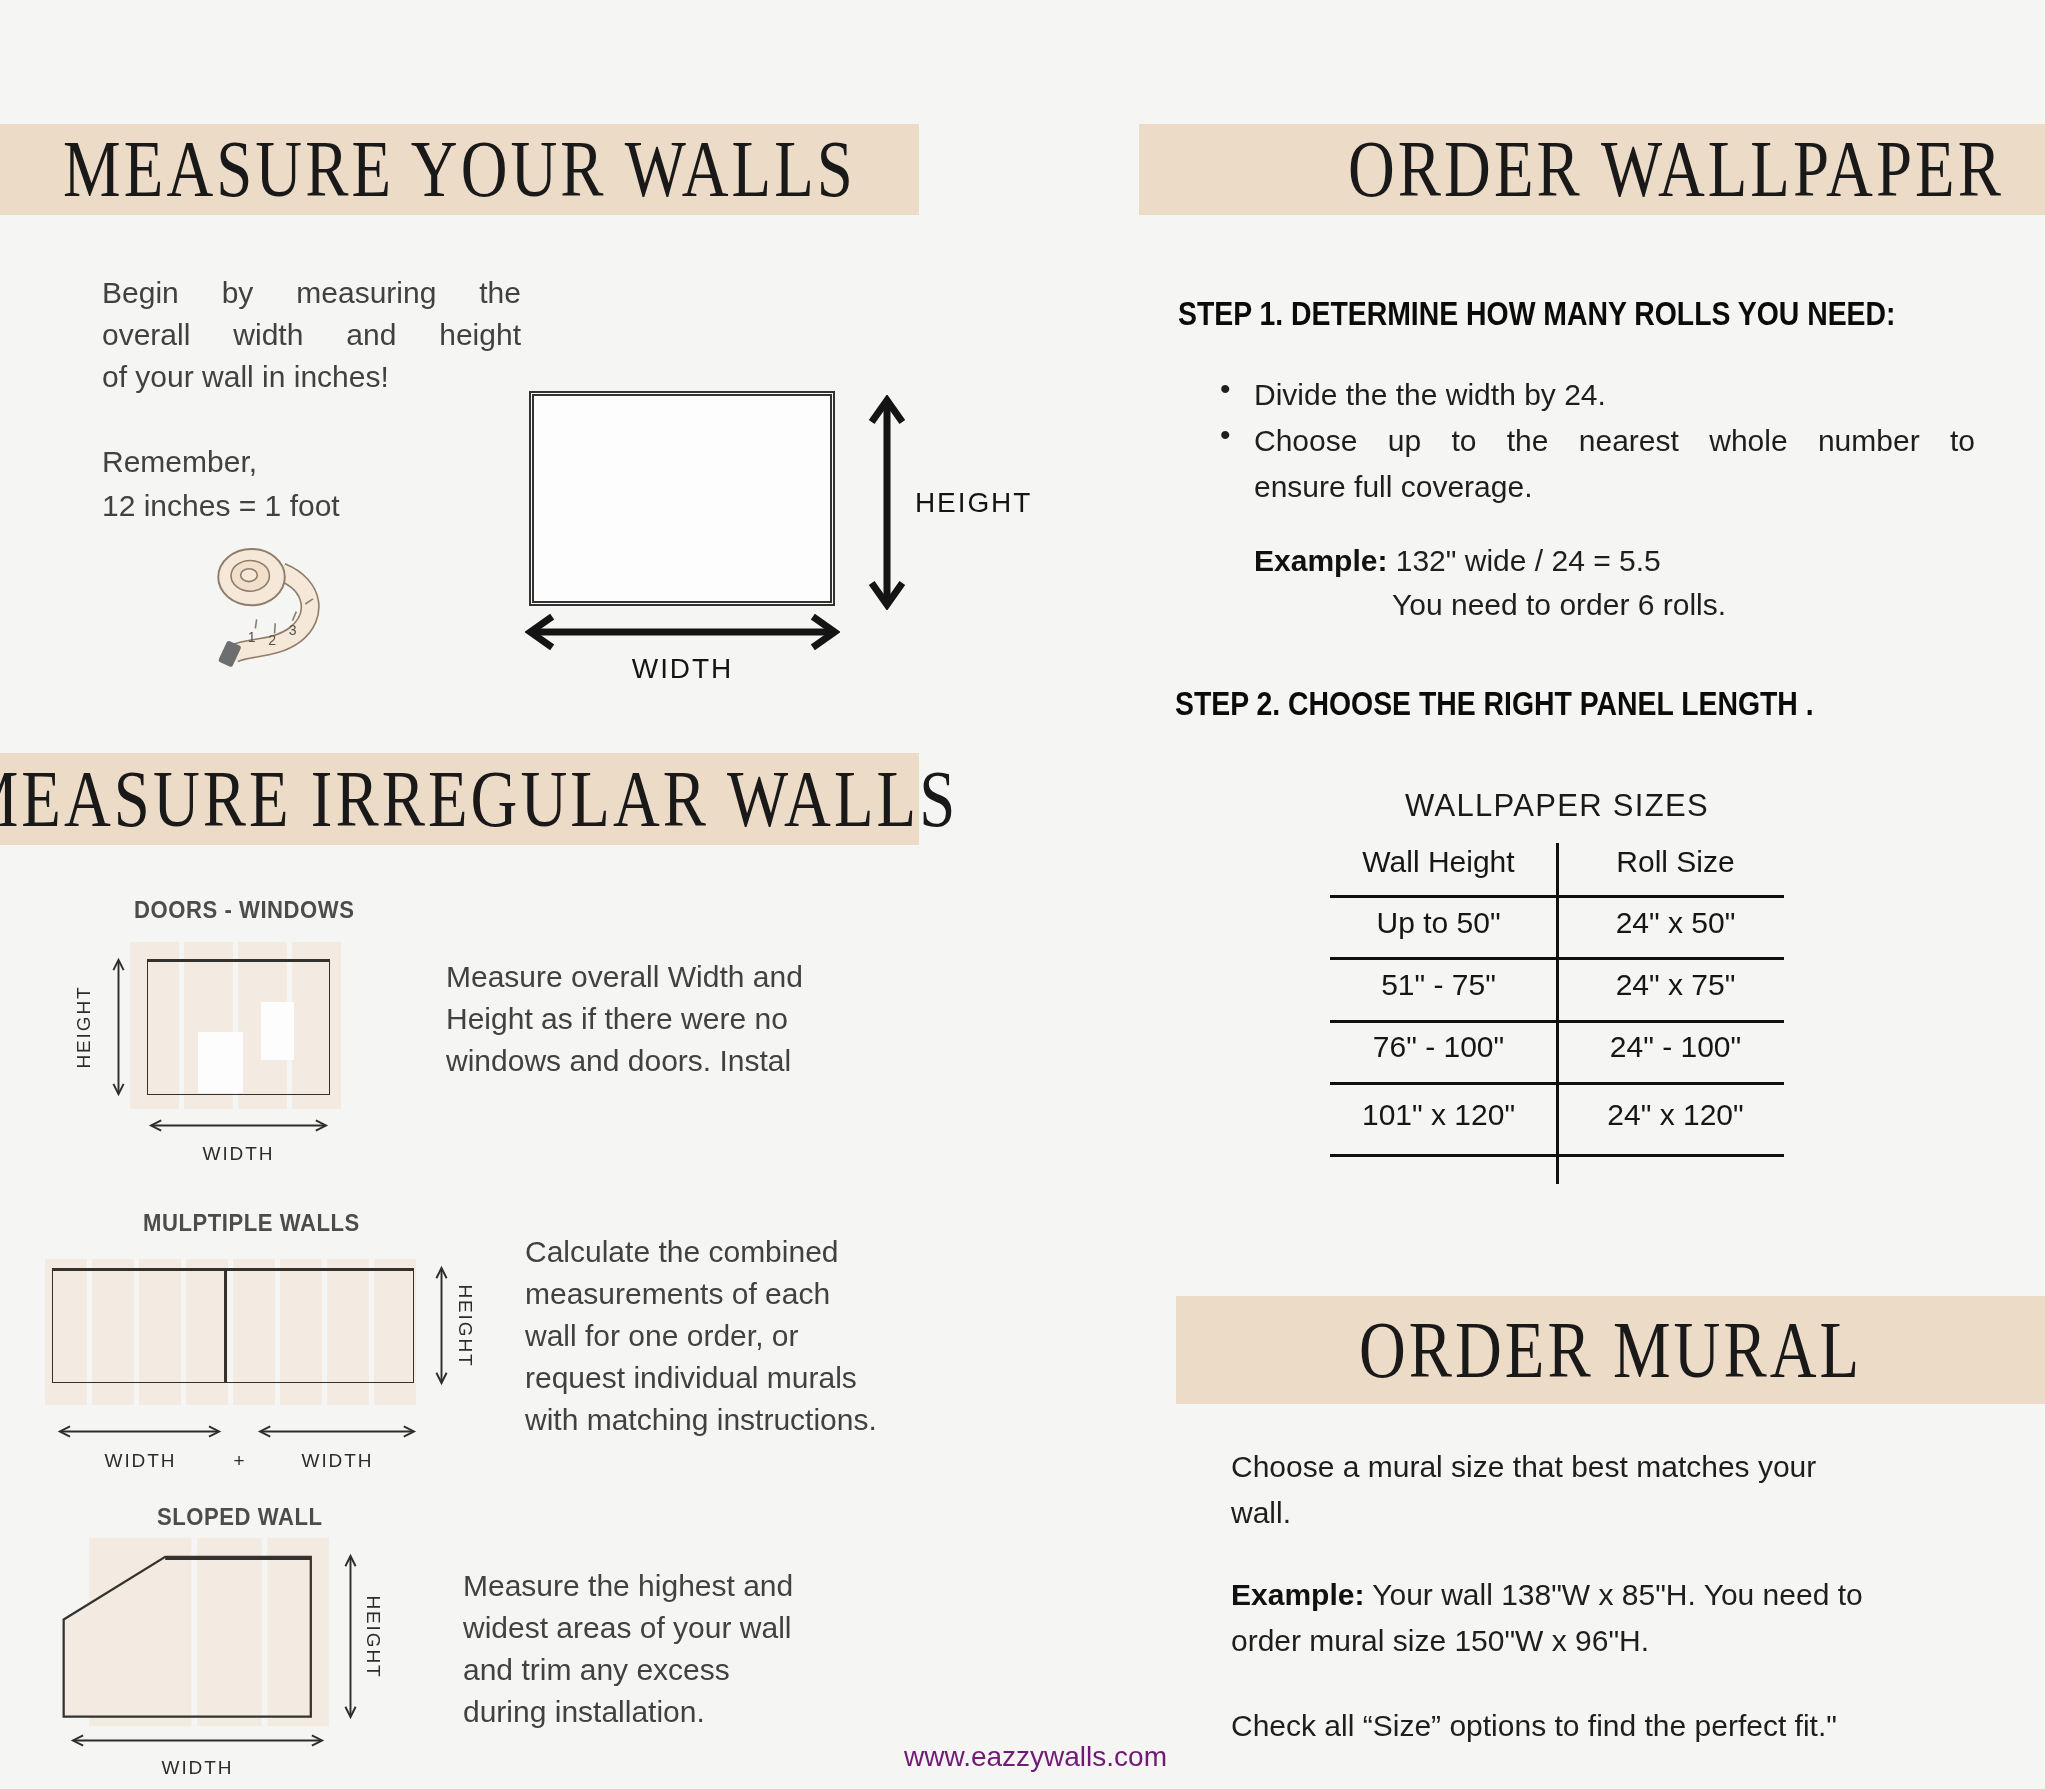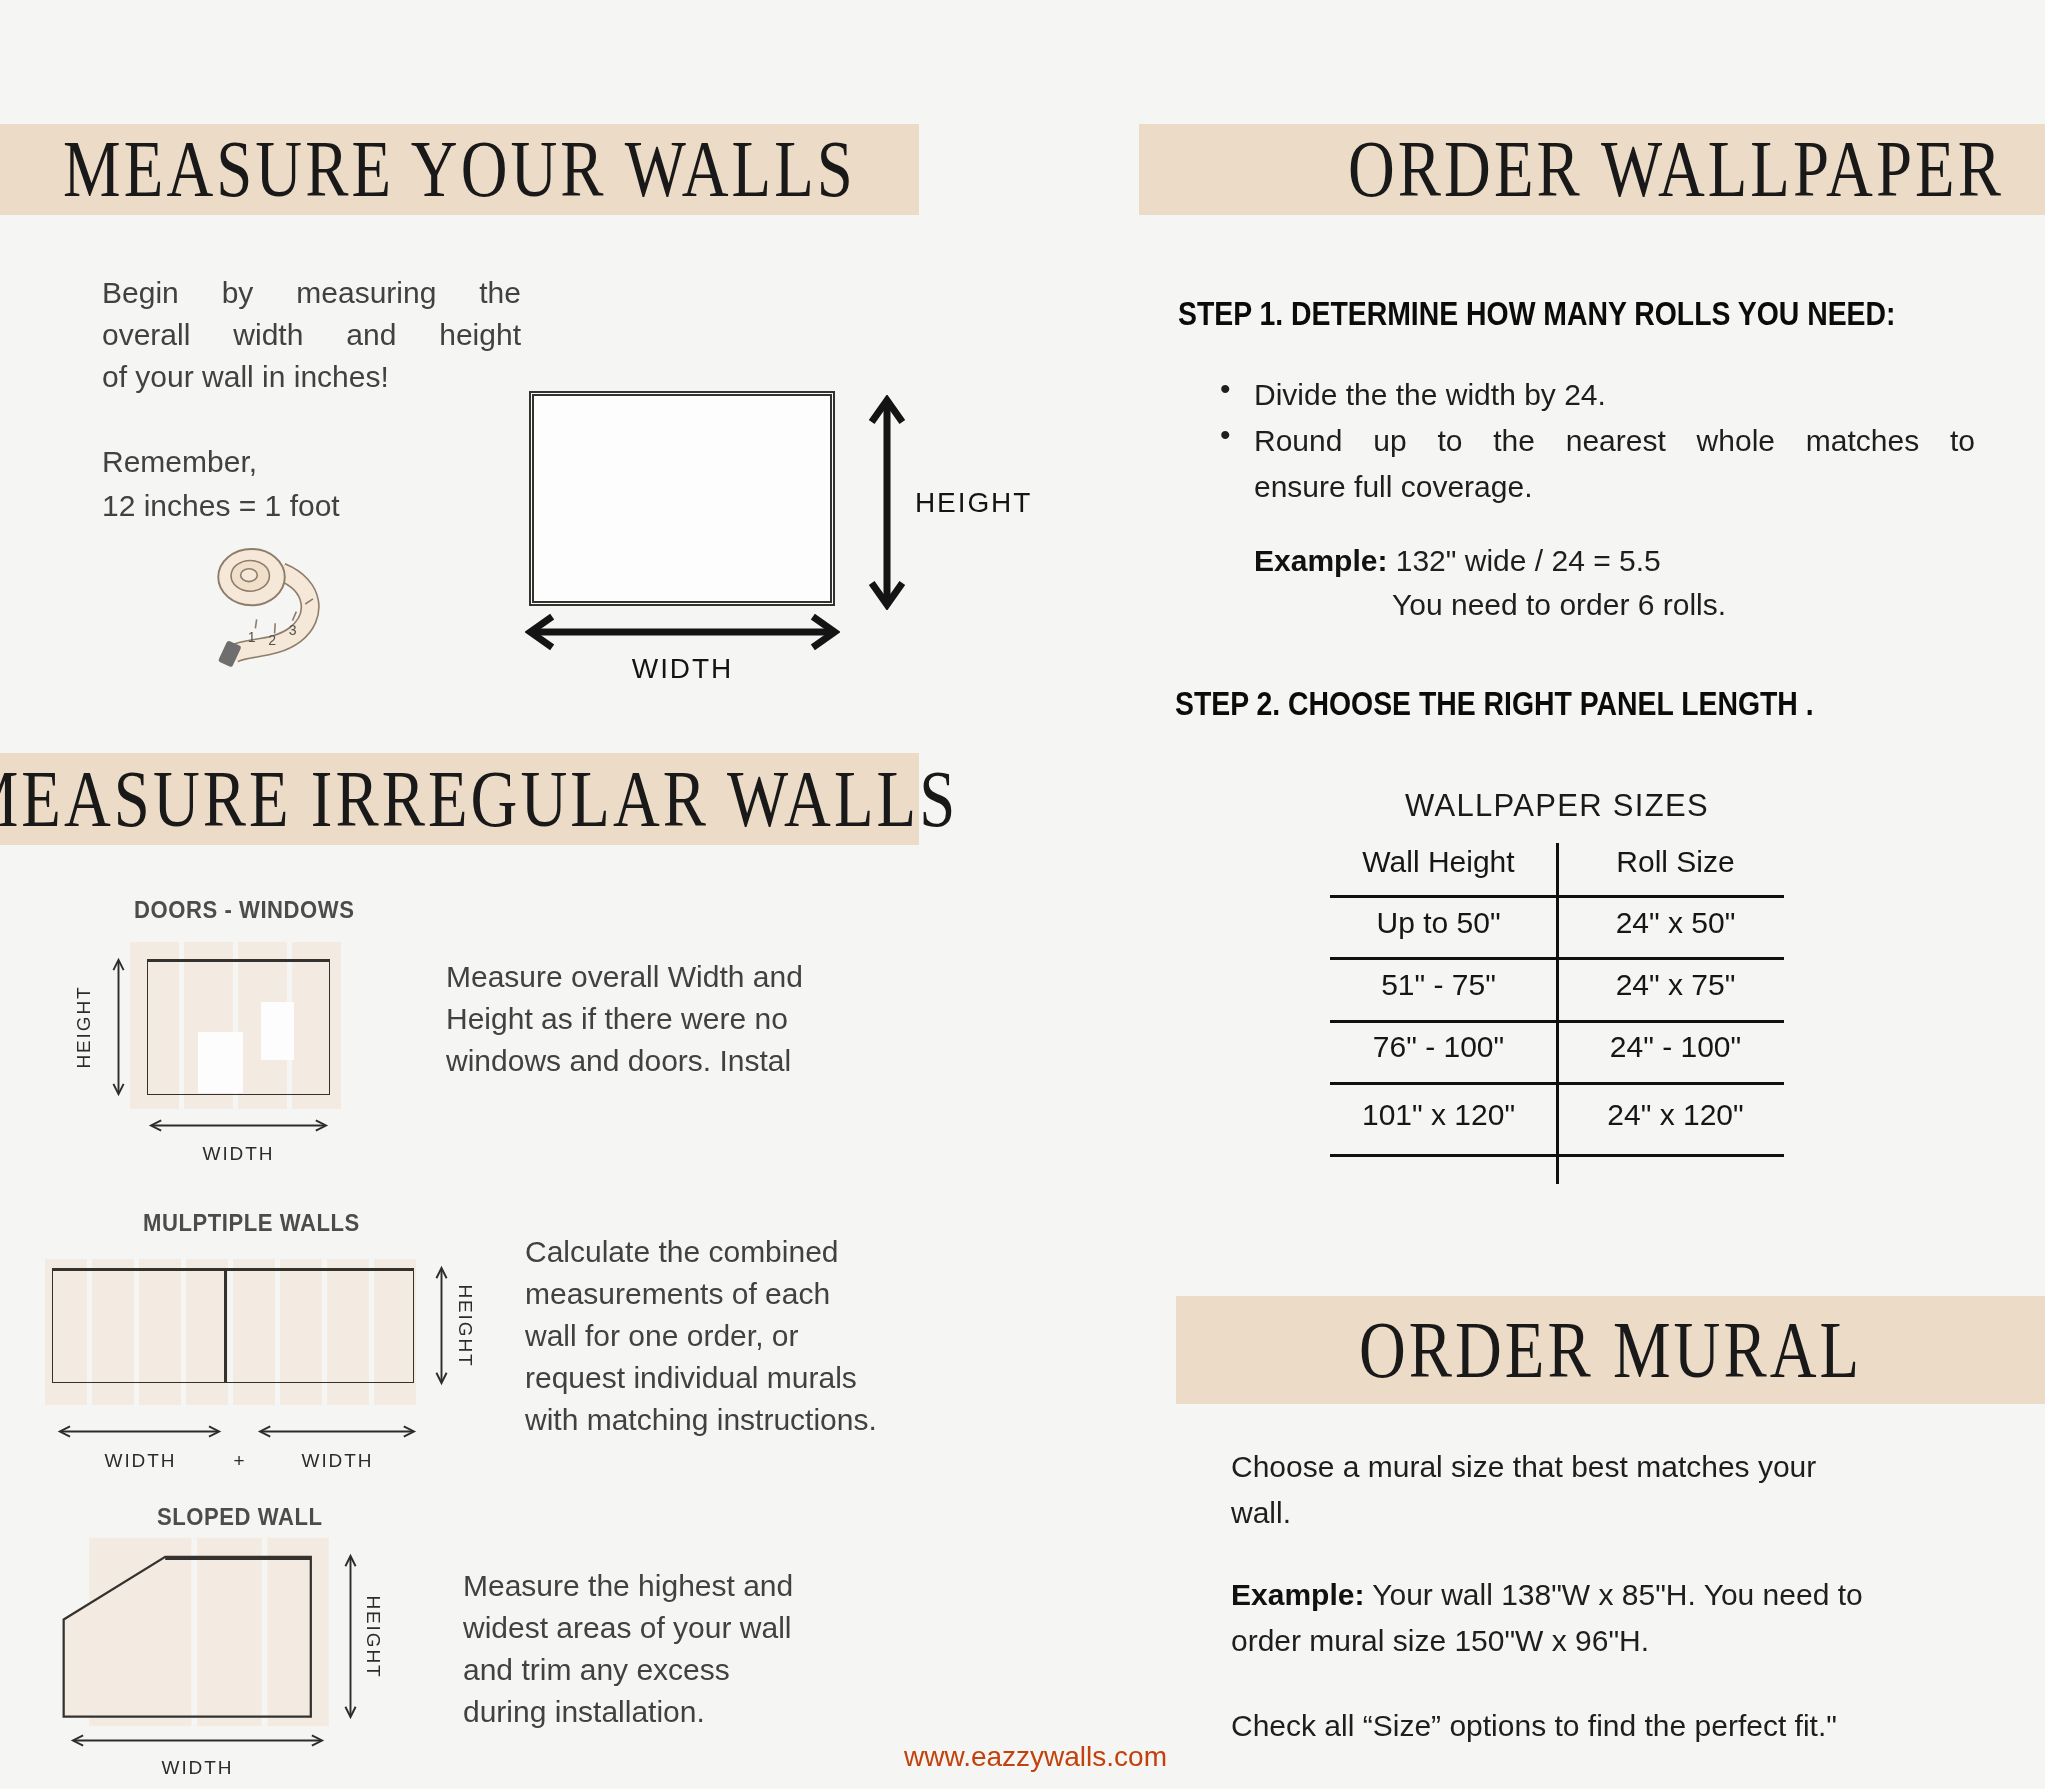--- a/index.html
+++ b/index.html
@@ -26,21 +26,21 @@
   .stripes-8{position:absolute;background:repeating-linear-gradient(90deg,#f3eae1 0 42px,#f5f5f3 42px 47px);}
   .outline-rect{position:absolute;border:1.9px solid #34322f;border-top-width:3.8px;box-sizing:border-box;background:transparent;}
   .white-cut{position:absolute;background:#fdfdfd;}
   .divider-v{position:absolute;background:#34322f;}
   .hline{position:absolute;height:2.6px;background:#101010;}
   .vline{position:absolute;width:2.6px;background:#101010;}
   .tcell{position:absolute;font-size:30px;color:#161616;text-align:center;white-space:nowrap;}
   .ttitle{position:absolute;font-size:31px;color:#1a1a1a;letter-spacing:1.3px;text-align:center;white-space:nowrap;}
   .bullet-dot{position:absolute;font-size:30px;color:#1e1e1e;}
   .example-label{font-weight:bold;color:#111;}
-  .footer{position:absolute;font-size:28px;color:#c2410c;text-align:center;white-space:nowrap;}
+  .footer{position:absolute;font-size:28px;color:#701a75;text-align:center;white-space:nowrap;}
   svg{display:block;}
 </style>
 </head>
 <body>
 
 <div id="canvas">
 
   <div class="band" style="left:0;top:124px;width:919px;height:91px;">
     <span class="band-title">MEASURE YOUR WALLS</span>
   </div>
@@ -187,21 +187,21 @@
 
   <div class="band" style="left:1139px;top:124px;width:1074px;height:91px;">
     <span class="band-title">ORDER WALLPAPER</span>
   </div>
 
   <div class="abs step-heading" style="left:1178px;top:295px;">STEP 1. DETERMINE HOW MANY ROLLS YOU NEED:</div>
 
   <div class="bullet-dot" style="left:1220px;top:372px;">•</div>
   <div class="abs body-line dark" style="left:1254px;top:374px;">Divide the the width by 24.</div>
   <div class="bullet-dot" style="left:1220px;top:418px;">•</div>
-  <div class="abs body-line dark jline" style="left:1254px;top:420px;width:721px;white-space:normal;">Round up to the nearest whole matches to</div>
+  <div class="abs body-line dark jline" style="left:1254px;top:420px;width:721px;white-space:normal;">Choose up to the nearest whole number to</div>
   <div class="abs body-line dark" style="left:1254px;top:466px;">ensure full coverage.</div>
 
   <div class="abs body-line dark" style="left:1254px;top:540px;">
     <span class="example-label">Example:</span>
     <span> </span>
     <span>132" wide / 24 = 5.5</span>
   </div>
   <div class="abs body-line dark" style="left:1392px;top:584px;">You need to order 6 rolls.</div>
 
   <div class="abs step-heading" style="left:1175px;top:685px;">STEP 2. CHOOSE THE RIGHT PANEL LENGTH .</div>

